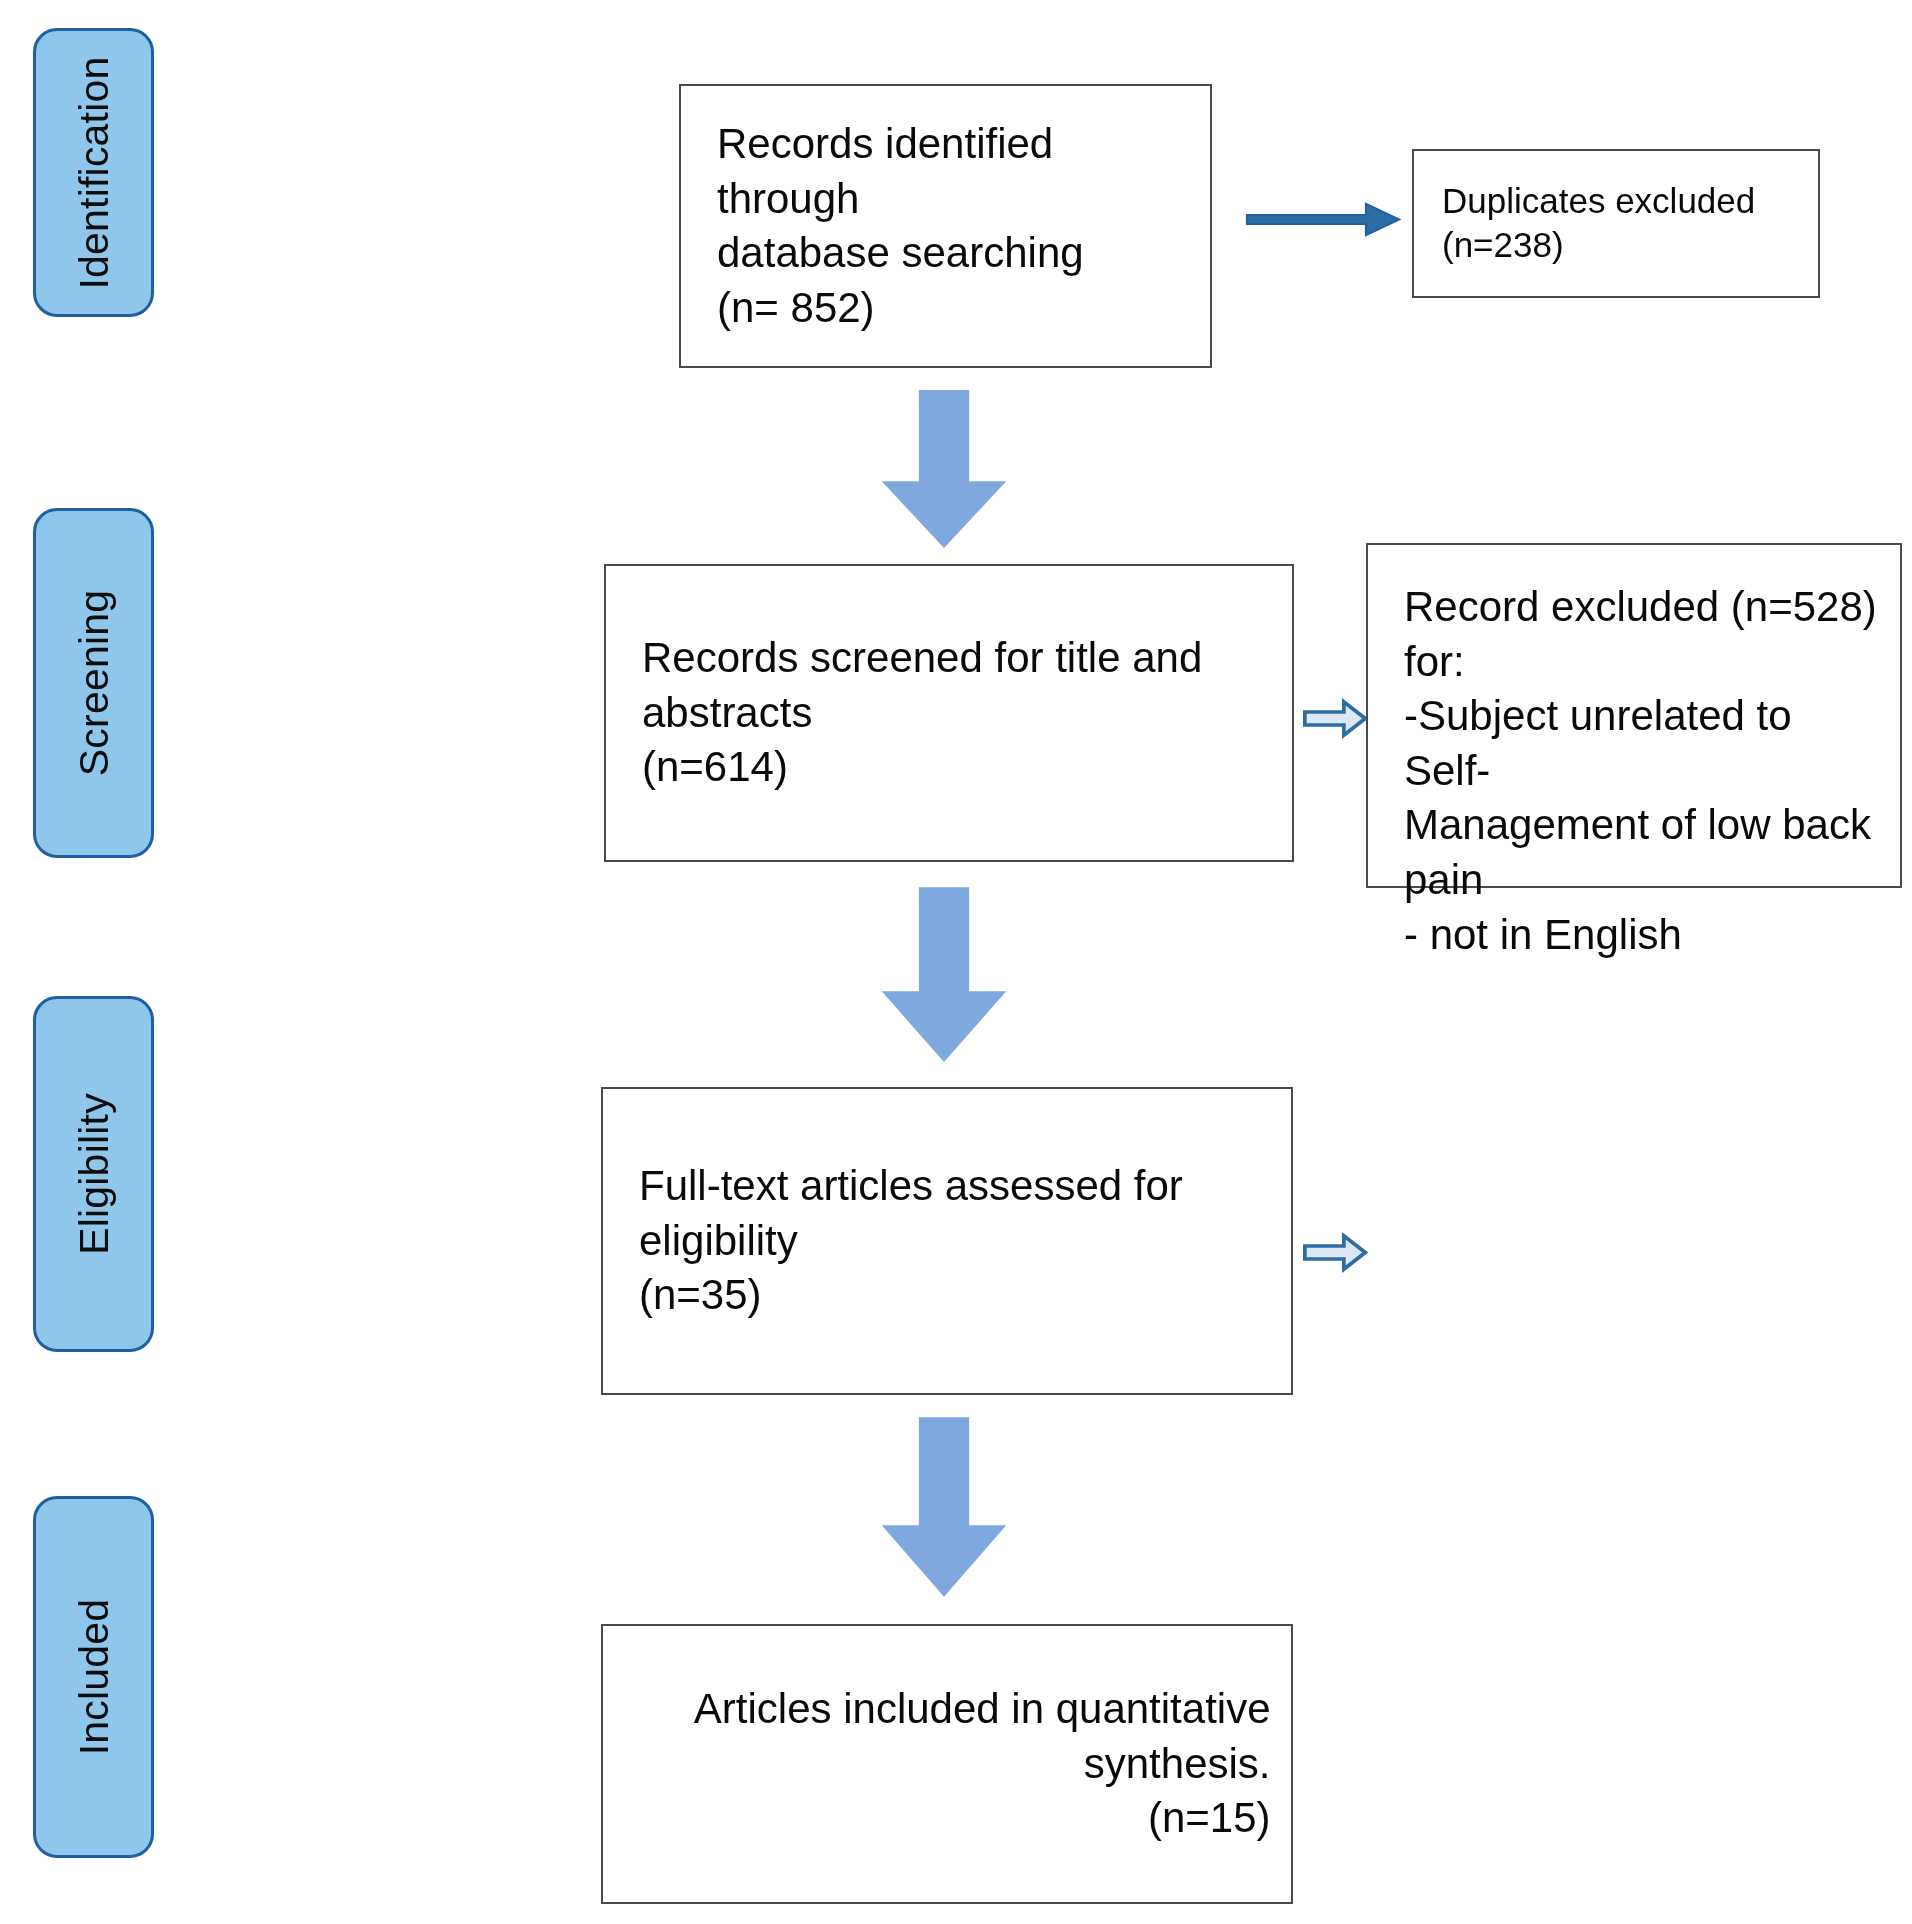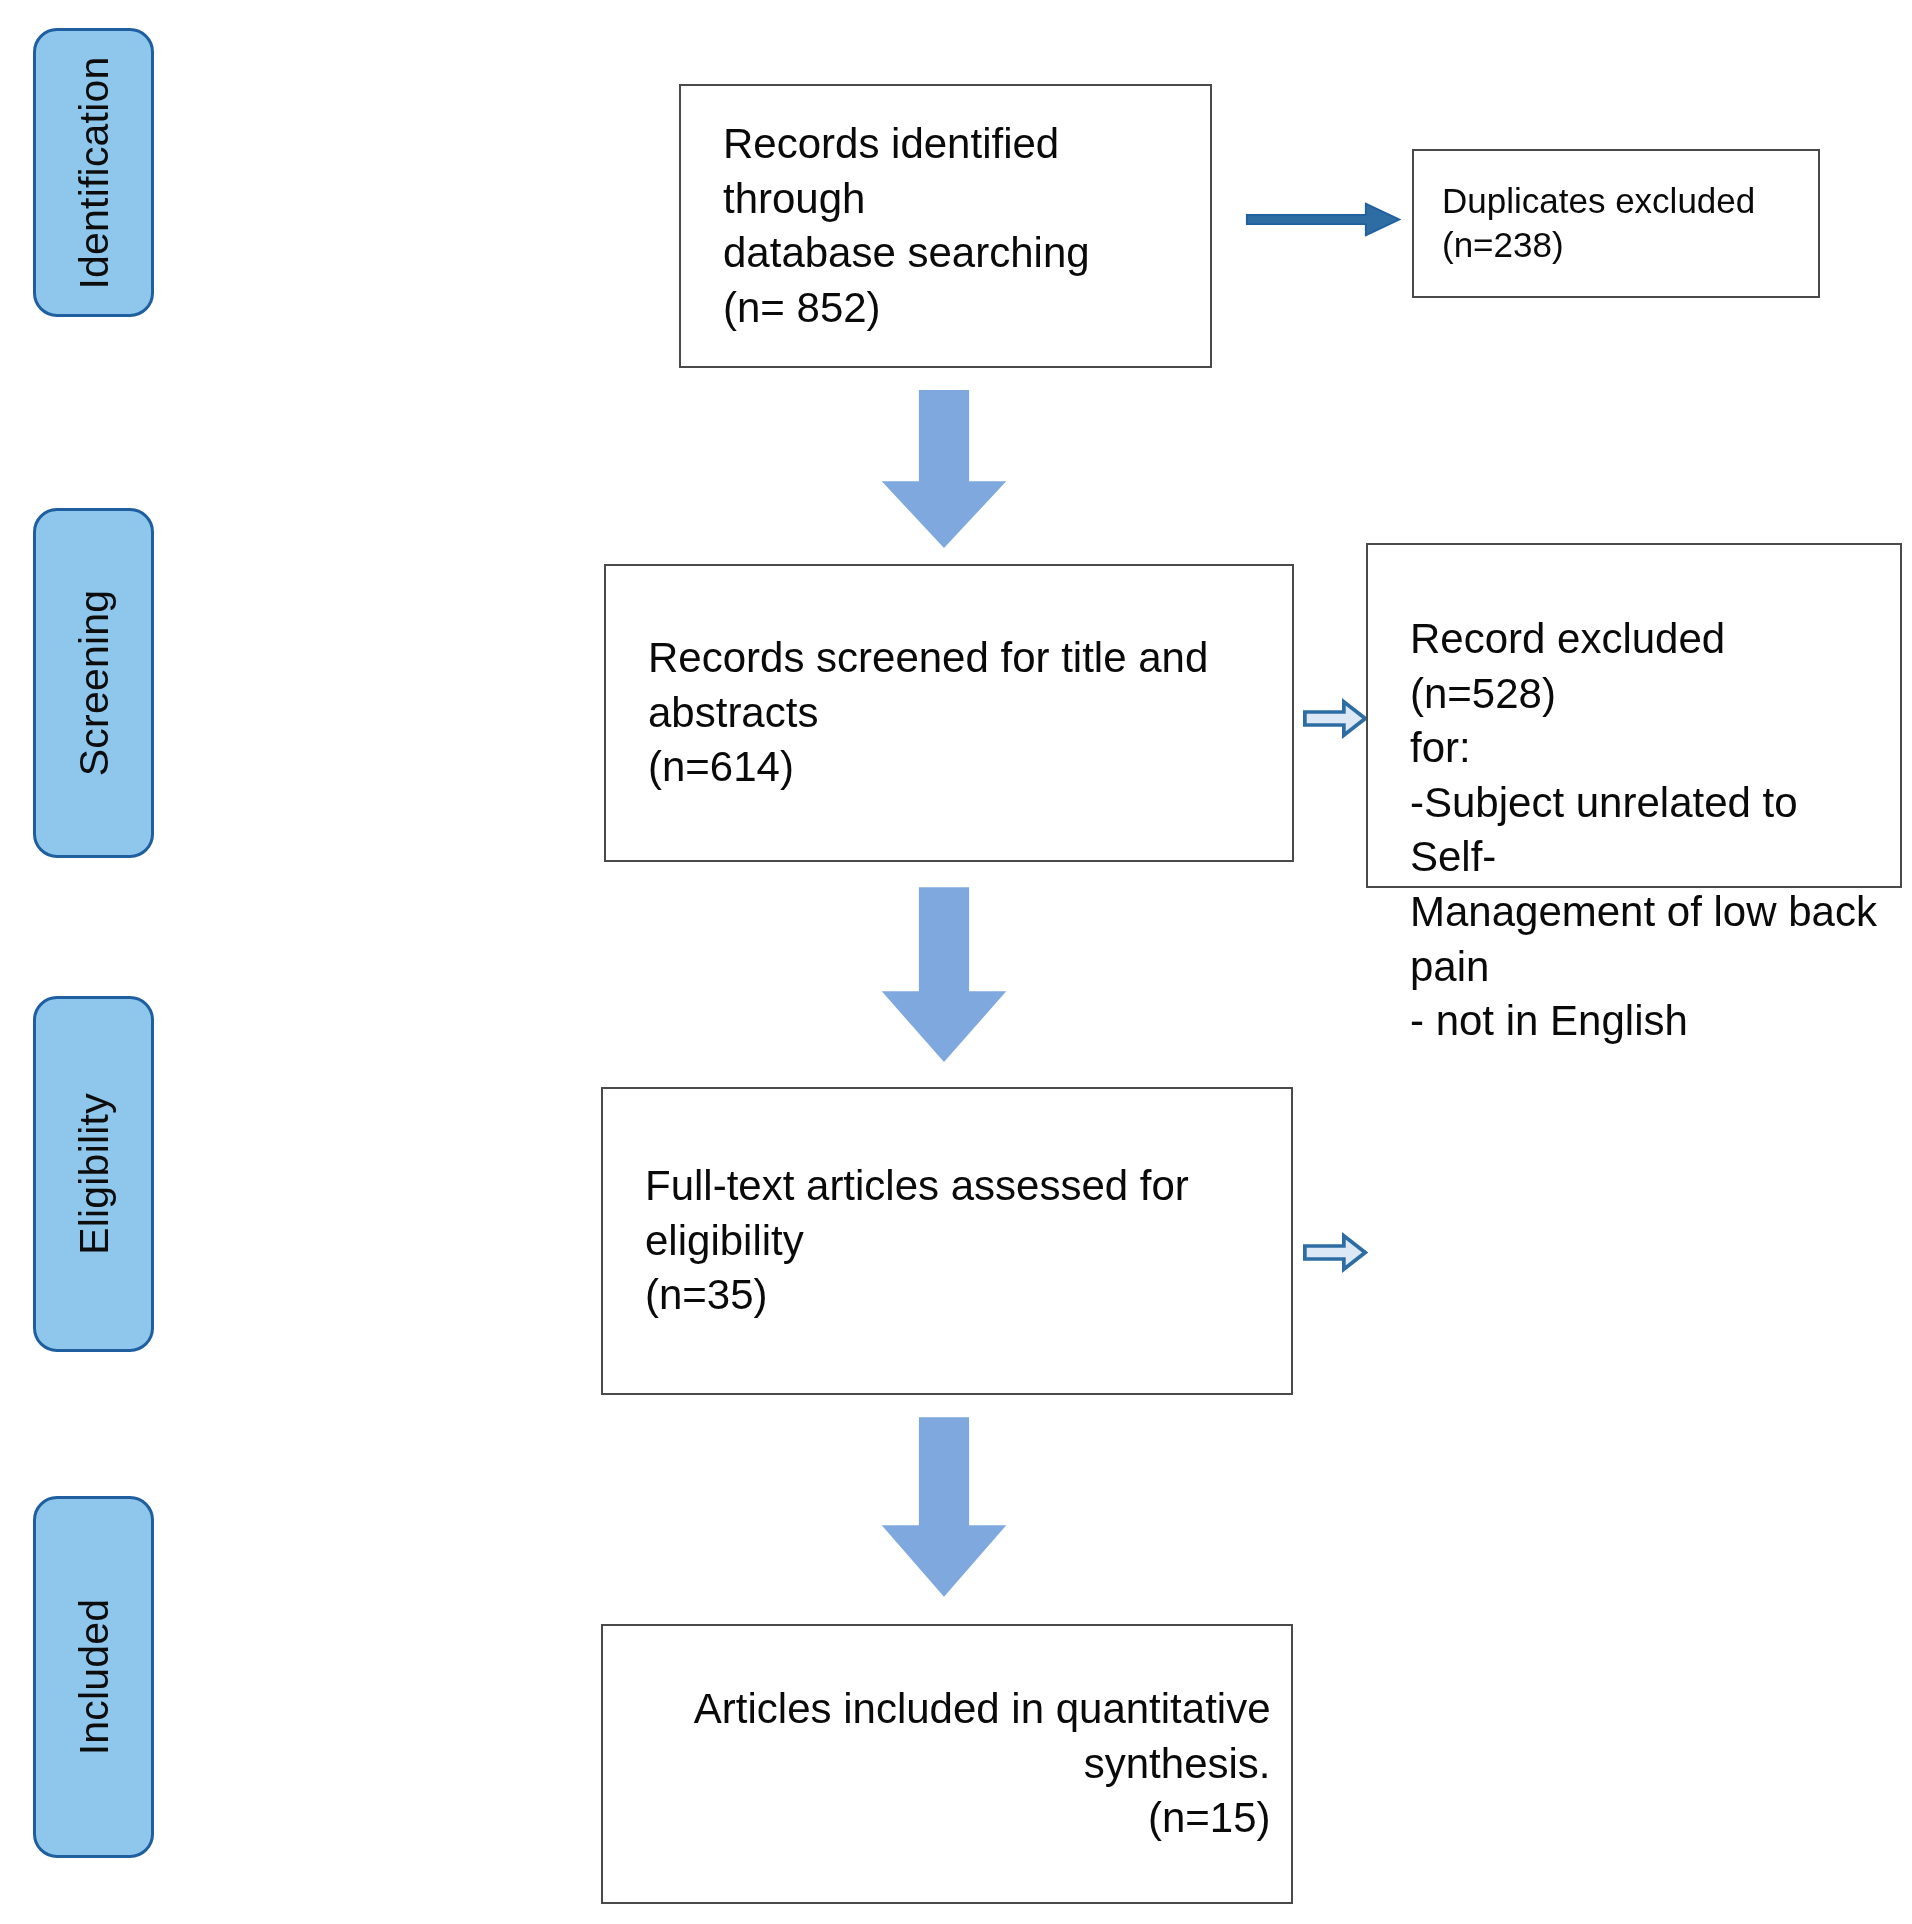--- a/index.html
+++ b/index.html
@@ -39,42 +39,41 @@
 
   
   .flow-box {
     position: absolute;
     background: #ffffff;
     border: 2.8px solid #4a4a4a;
     box-sizing: border-box;
   }
   .flow-box .box-text {
     position: absolute;
-    left: 42px;
+    left: 36px;
     right: 20.5px;
     font-size: 42px;
     line-height: 1.30;
     color: #0a0a0a;
     font-family: "Liberation Sans", sans-serif;
     white-space: pre-line;
   }
   .flow-box.small-text .box-text {
     font-size: 35px;
     line-height: 1.28;
     left: 28px;
   }
 
   
   .vcenter .box-text {
     top: 50%;
     transform: translateY(-50%);
   }
   .vtop .box-text {
     top: 35px;
-    margin-top: 32px;
   }
 
   
   .down-arrow {
     position: absolute;
   }
   .down-arrow svg { display: block; }
 
   
   .side-arrow {

